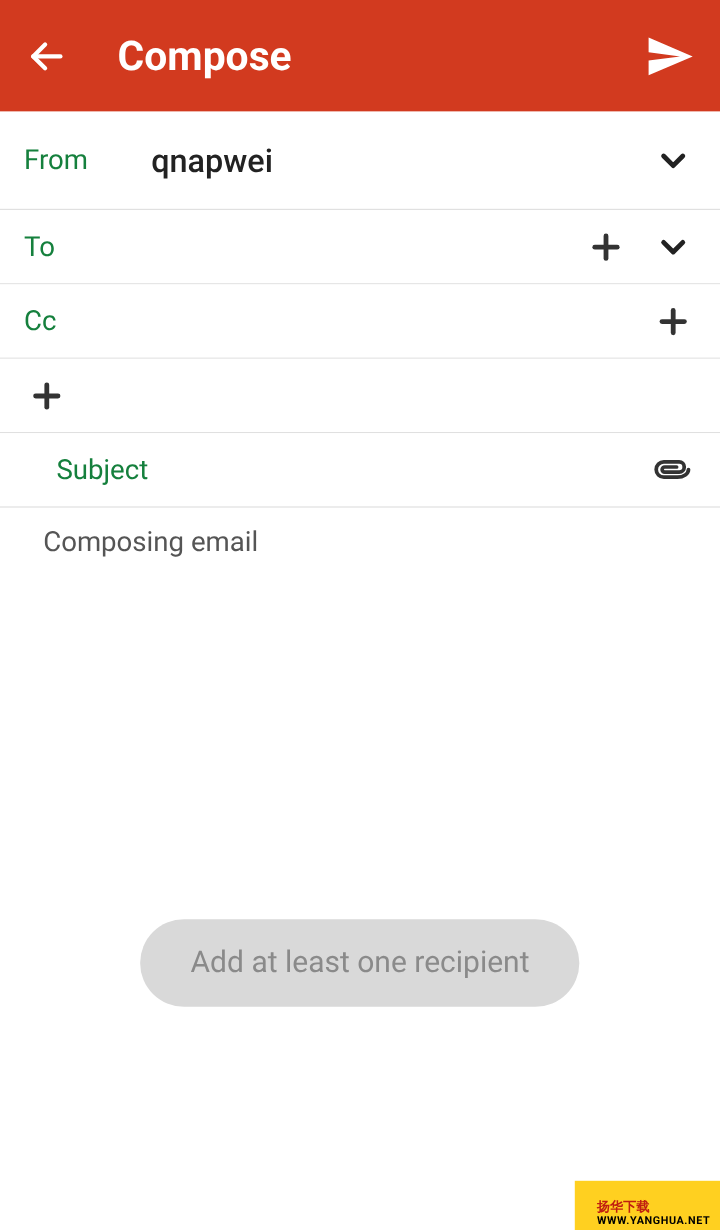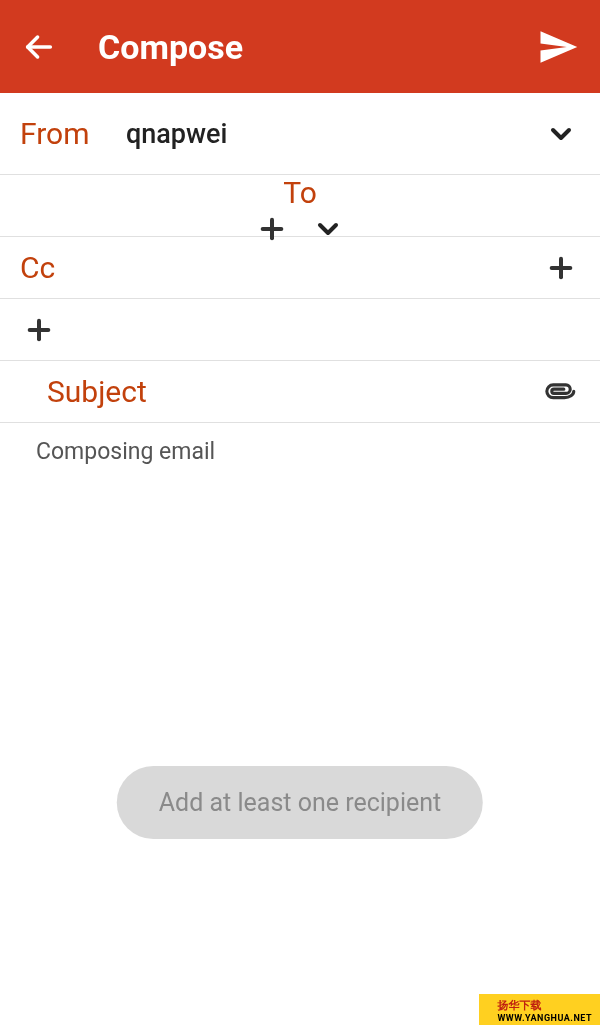--- a/index.html
+++ b/index.html
@@ -58,39 +58,38 @@
       border-bottom: 1px solid #e0e0e0;
       background: #ffffff;
     }
     
     .form-row.from-row {
       height: 82px;
     }
     
     .form-row.to-row {
       height: 62px;
-      flex-direction: column;
     }
     
     .form-row.cc-row {
       height: 62px;
     }
     
     .form-row.bcc-row {
       height: 62px;
     }
     
     .form-row.subject-row {
       height: 62px;
       padding-left: 47px;
     }
     
     .row-label {
-      font-size: 30px;
-      color: #c2410c;
+      font-size: 23px;
+      color: #15803d;
       width: 106px;
       flex-shrink: 0;
     }
     
     .to-row .row-label,
     .cc-row .row-label,
     .bcc-row .row-label,
     .subject-row .row-label {
       width: auto;
       flex: 1;
@@ -140,21 +139,21 @@
     }
     
     .watermark {
       position: absolute;
       bottom: 0;
       right: 0;
       background: #ffd020;
       color: #c02010;
       font-size: 11px;
       font-weight: bold;
-      padding: 4px 8px 2px 18px;
+      padding: 14px 8px 2px 18px;
     }
     
     .watermark-sub {
       color: #000000;
       font-size: 9px;
       letter-spacing: 0.5px;
     }
     
     svg {
       display: block;

